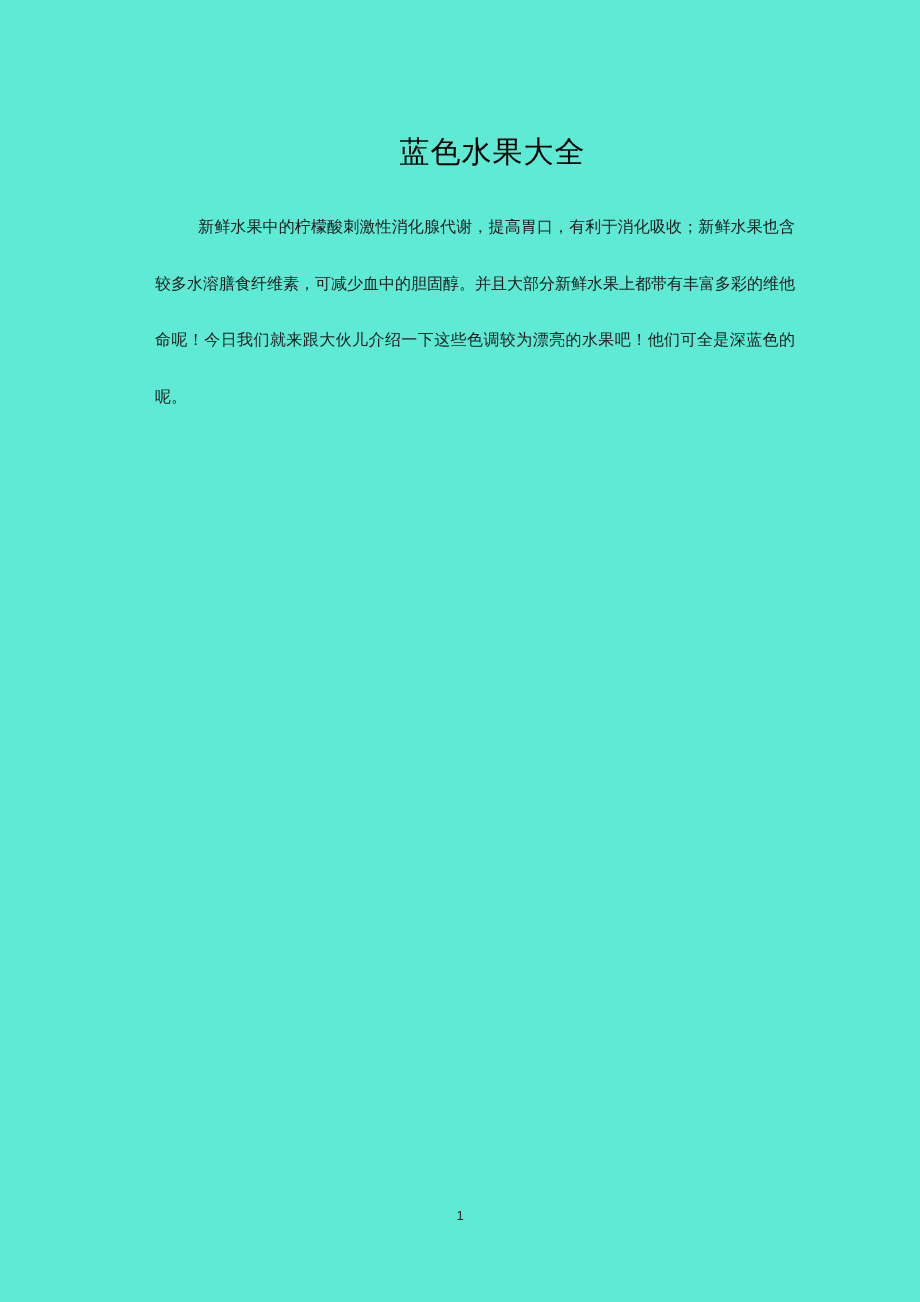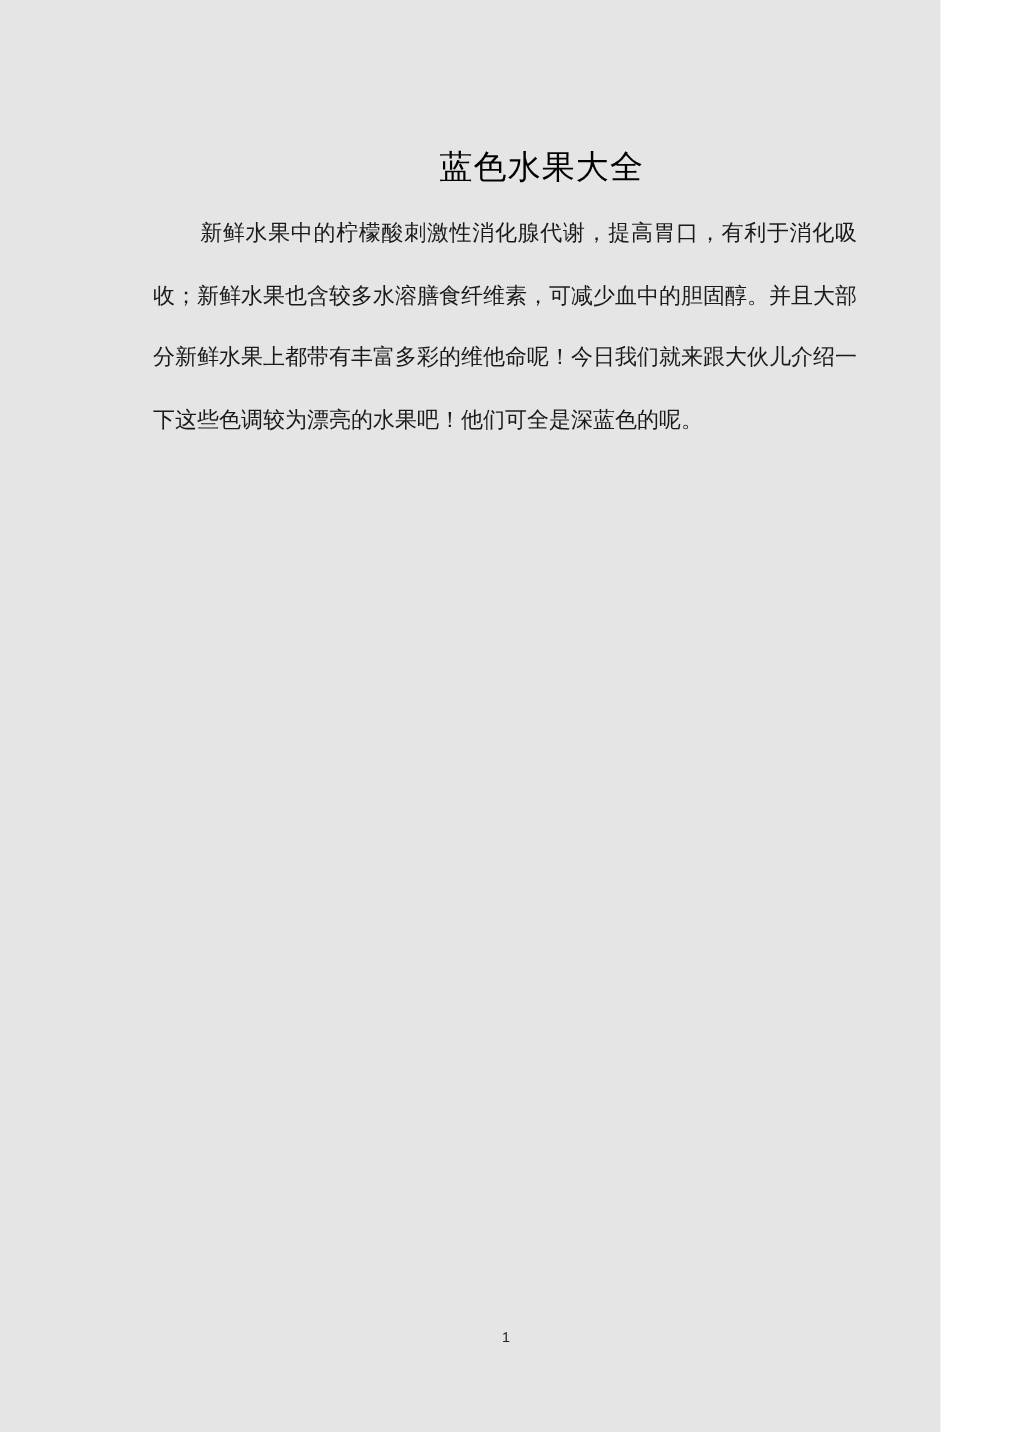--- a/index.html
+++ b/index.html
@@ -1,22 +1,22 @@
 <!DOCTYPE html>
 <html><head>
   <meta charset="utf-8">
   <style>
     html, body { margin: 0; padding: 0; background: #ffffff; }
     body { width: 920px; height: 1302px; position: relative; overflow: hidden;
       font-family: "DejaVu Serif", "Liberation Serif", serif; color: #111; }
-    .page { position: absolute; left: 0; top: 0; width: 855px; height: 1302px; background: #e5e5e5; }
+    .page { position: absolute; left: 0; top: 0; width: 920px; height: 1302px; background: #5eead4; }
     .title { position: absolute; top: 112px; left: 0; width: 985px; text-align: center;
       font-family: "DejaVu Sans", "Liberation Sans", sans-serif; font-size: 30px; font-weight: normal; color: #000; letter-spacing: 1px; }
-    .para { position: absolute; left: 139px; width: 640px; font-size: 20px; line-height: 56.6px;
-      text-indent: 43px; text-align: justify; text-justify: inter-character; margin: 0; color: #1a1a1a; }
+    .para { position: absolute; left: 139px; width: 640px; font-size: 16px; line-height: 56.6px;
+      text-indent: 43px; text-align: justify; text-justify: inter-character; margin: 16px; color: #1a1a1a; }
     .p1 { top: 183px; }
     .p2 { top: 621px; }
     .pagenum { position: absolute; top: 1208px; left: 0; width: 920px; text-align: center;
       font-family: "Liberation Sans", sans-serif; font-size: 13px; color: #222; }
   </style>
 </head>
 <body>
 
 <div class="page">
   <h1 class="title">蓝色水果大全</h1>

